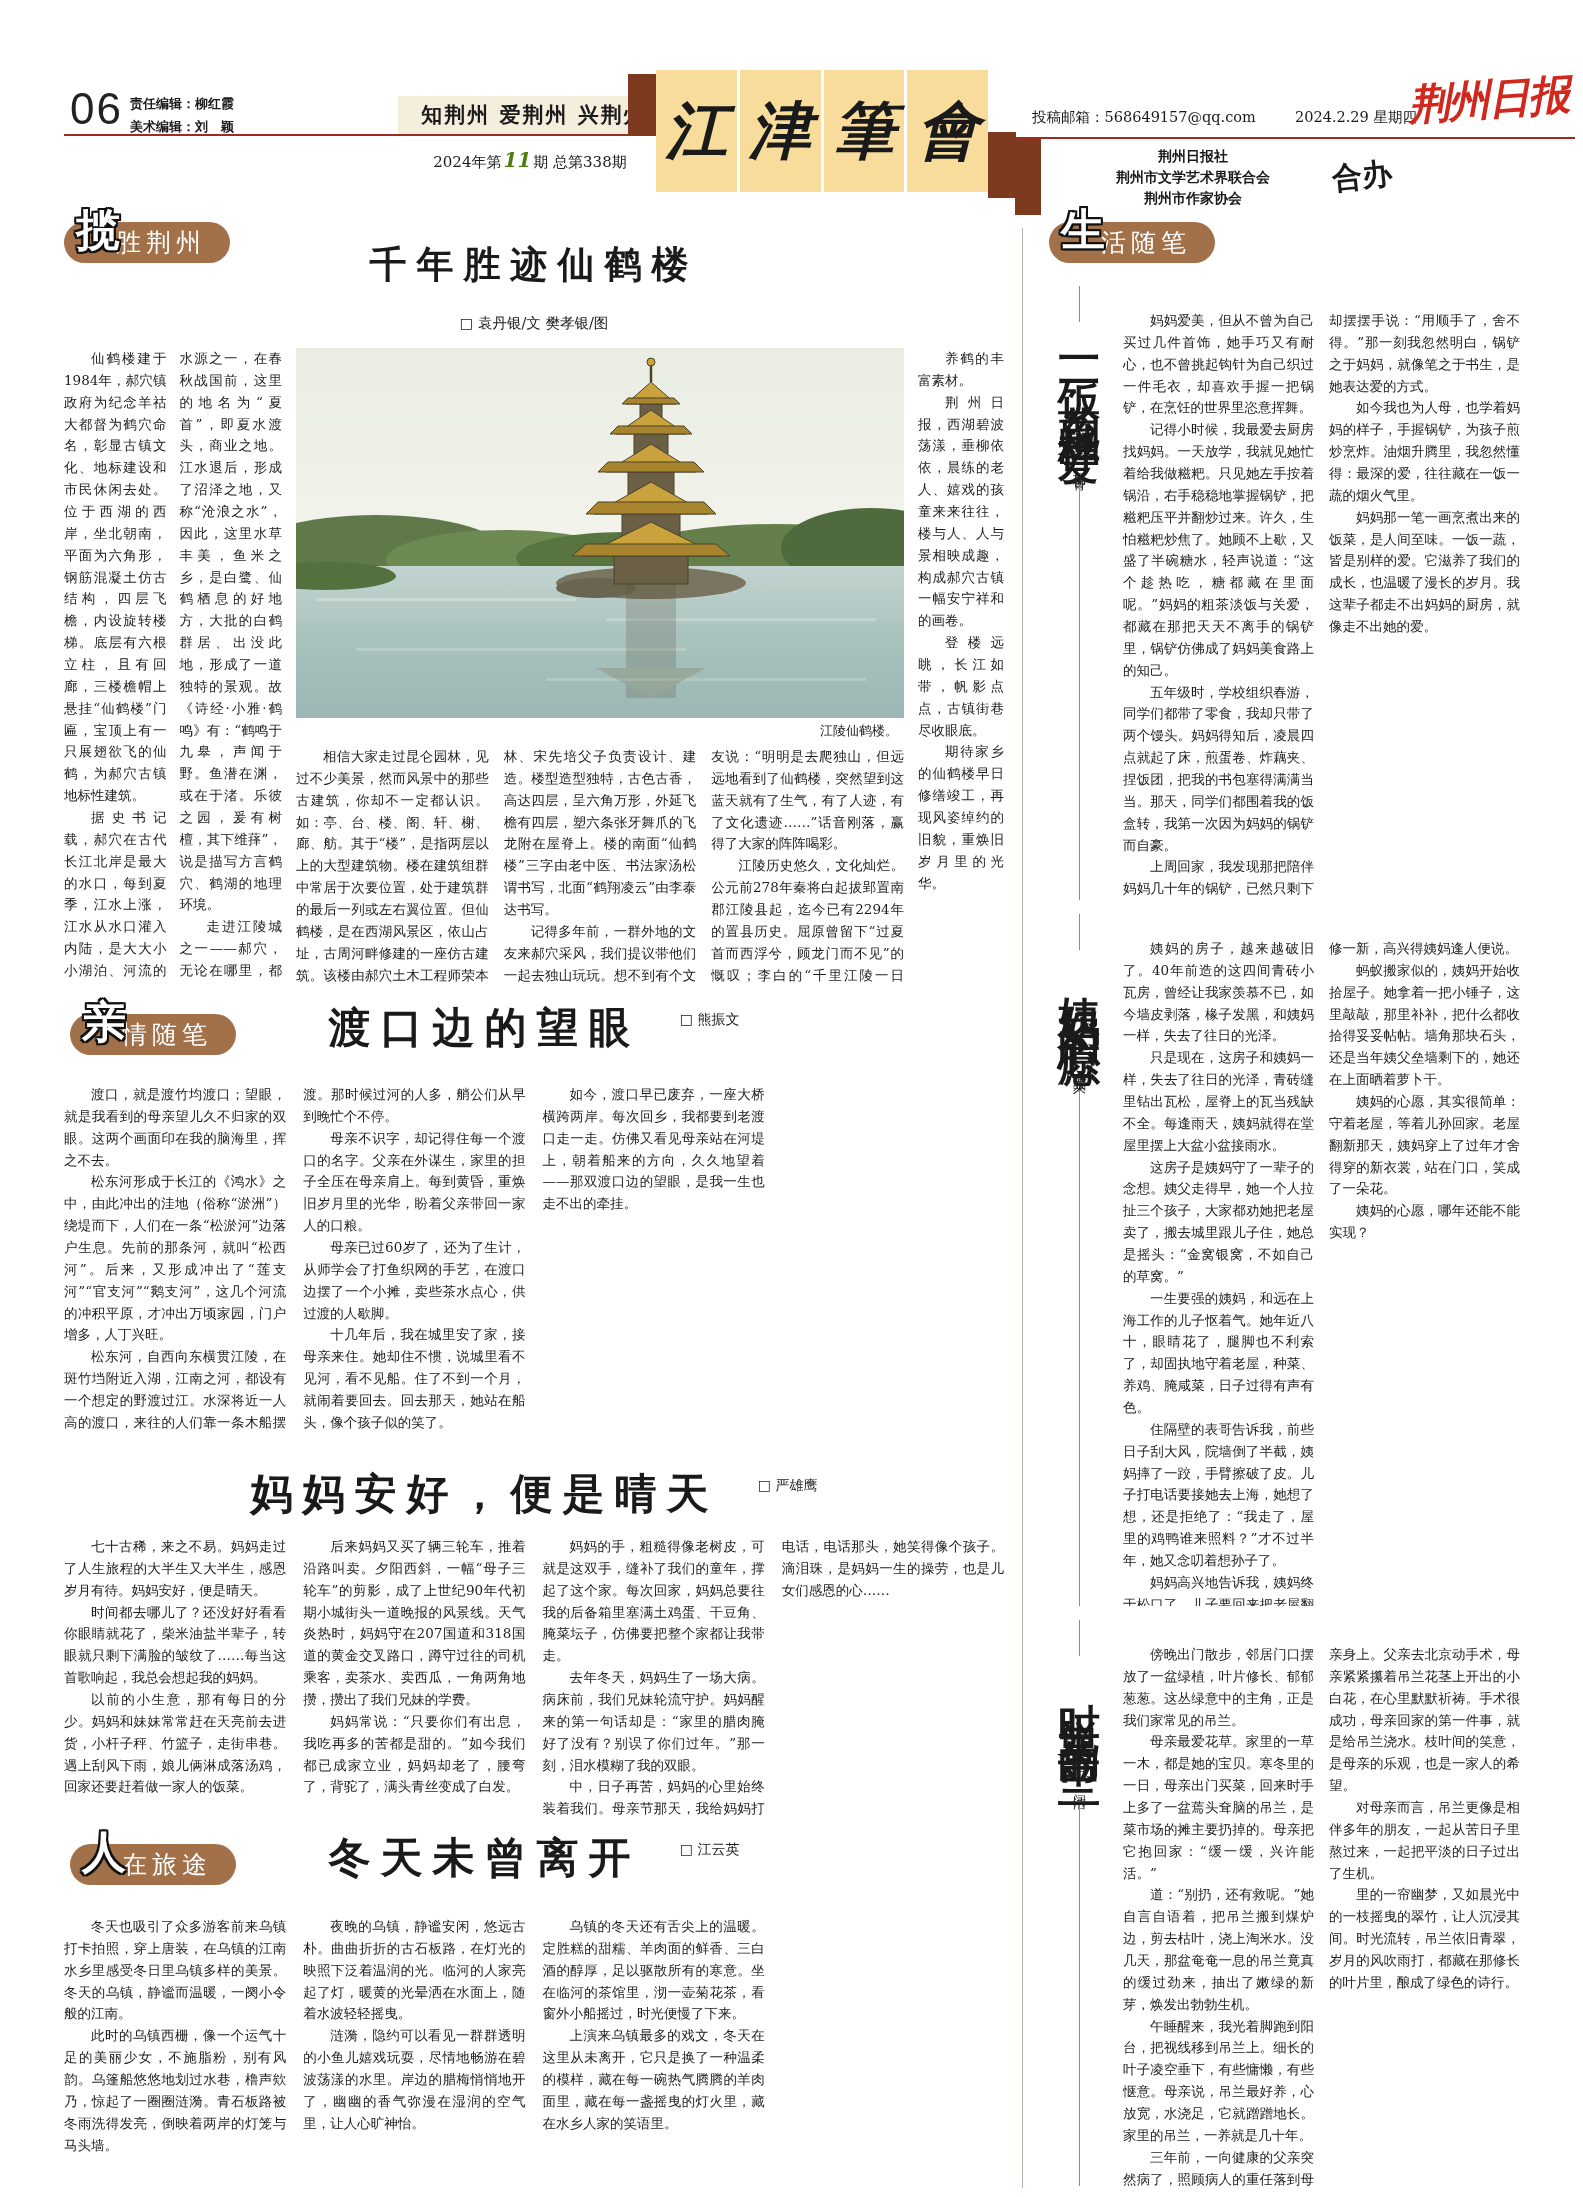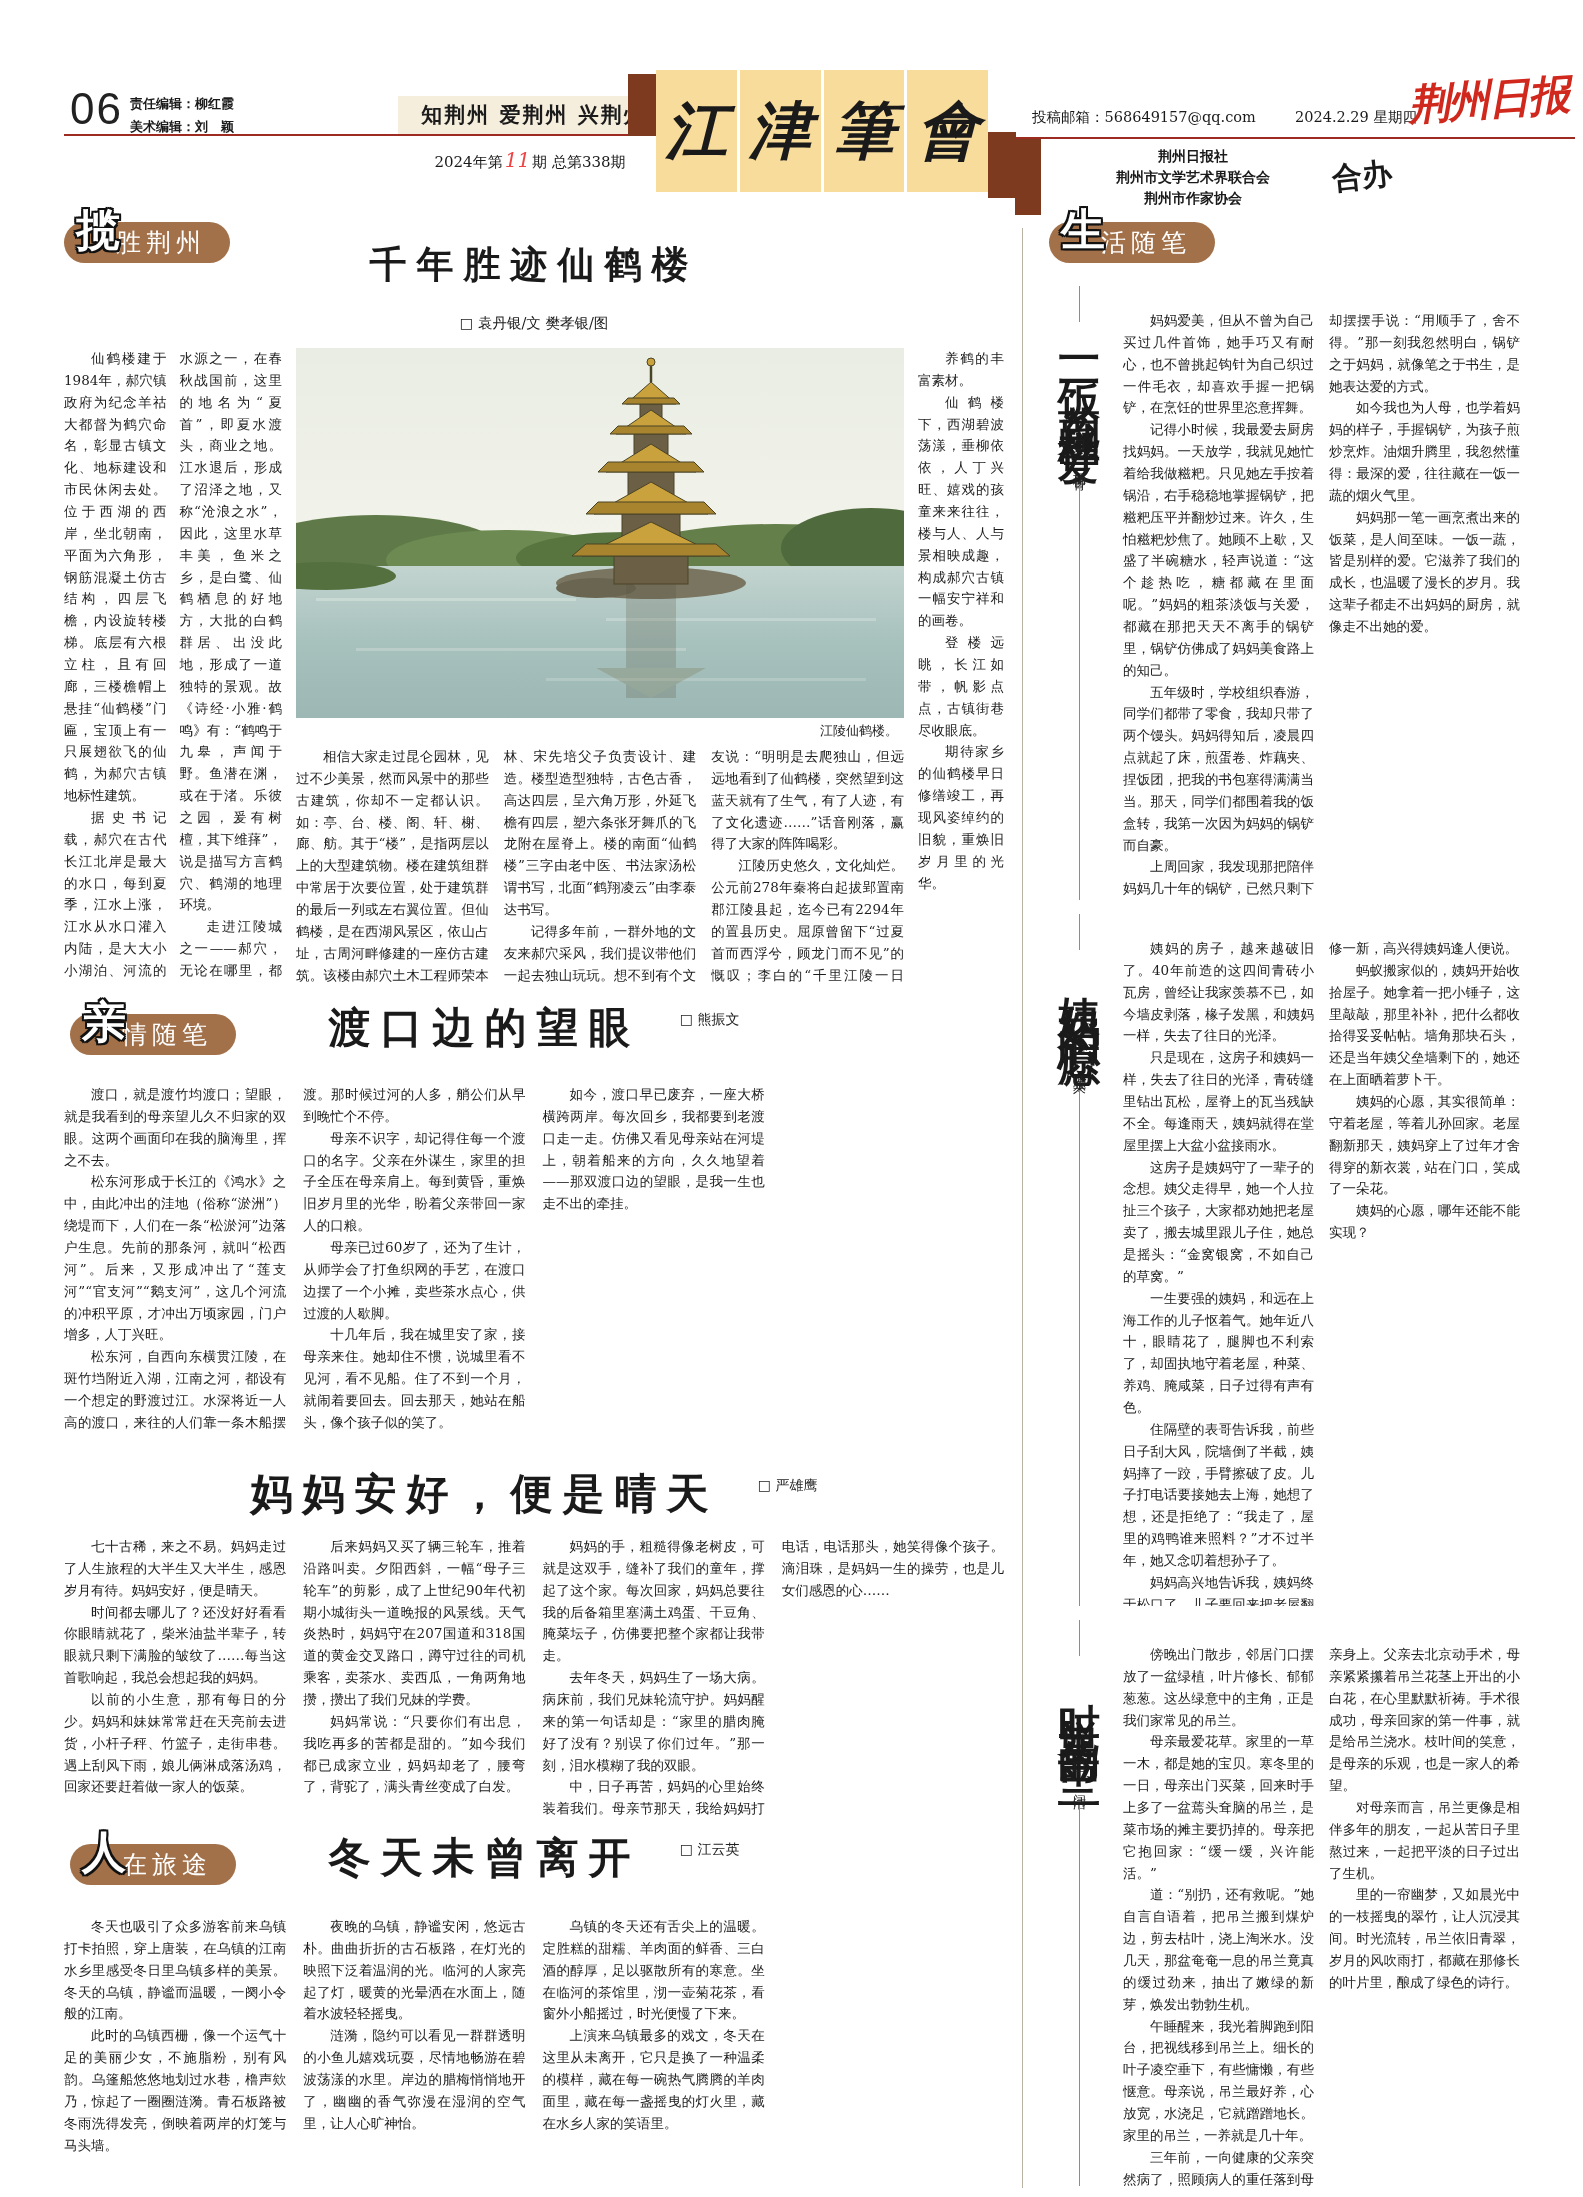--- a/index.html
+++ b/index.html
@@ -5,21 +5,21 @@
   html,body{margin:0;padding:0;background:#e8e8e8;}
   .page{position:relative;width:1583px;height:2197px;background:#ffffff;overflow:hidden;
         font-family:"DejaVu Serif",serif;color:#1a1a1a;}
   
   .page-num{position:absolute;left:70px;top:84px;font-size:44px;font-weight:300;
             font-family:"Liberation Sans",sans-serif;color:#222;letter-spacing:2px;}
   .editors{position:absolute;left:130px;top:92px;font-size:13px;line-height:1.8;font-weight:600;}
   .slogan{position:absolute;left:398px;top:96px;width:256px;text-align:center;font-size:21px;
           font-weight:900;background:#f6eedd;padding:5px 8px;letter-spacing:2px;}
   .issue{position:absolute;left:380px;top:148px;width:300px;text-align:center;font-size:15px;}
-  .issue-num{color:#ef4444;font-weight:400;font-style:italic;font-size:20px;padding:0 2px;}
+  .issue-num{color:#4d7c0f;font-weight:700;font-style:italic;font-size:20px;padding:0 2px;}
   .rule-left{position:absolute;left:64px;top:134px;width:574px;height:2px;background:#9e2b22;}
   .rule-right{position:absolute;left:1015px;top:137px;width:560px;height:2px;background:#9e2b22;}
   .masthead{position:absolute;left:656px;top:70px;width:332px;height:122px;display:flex;gap:3px;}
   .mast-char{flex:1;background:#f8dc9b;display:flex;align-items:center;justify-content:center;
              font-size:62px;font-weight:700;font-style:italic;}
   .mast-notch{position:absolute;background:#7d3a1f;}
   .mast-notch.tl{left:-28px;top:4px;width:28px;height:62px;}
   .mast-notch.br{right:-28px;bottom:-6px;width:28px;height:66px;}
   .email{position:absolute;left:1032px;top:108px;font-size:14.5px;}
   .date{position:absolute;left:1295px;top:108px;font-size:14.5px;}
@@ -207,21 +207,21 @@
             </div>
             <div class="photo-caption">江陵仙鹤楼。</div>
             <div class="lead-mid body-text">
                 <p class="para">相信大家走过昆仑园林，见过不少美景，然而风景中的那些古建筑，你却不一定都认识。如：亭、台、楼、阁、轩、榭、廊、舫。其于“楼”，是指两层以上的大型建筑物。楼在建筑组群中常居于次要位置，处于建筑群的最后一列或左右翼位置。但仙鹤楼，是在西湖风景区，依山占址，古周河畔修建的一座仿古建筑。该楼由郝穴土木工程师荣本林、宋先培父子负责设计、建造。楼型造型独特，古色古香，高达四层，呈六角万形，外延飞檐有四层，塑六条张牙舞爪的飞龙附在屋脊上。楼的南面“仙鹤楼”三字由老中医、书法家汤松谓书写，北面“鹤翔凌云”由李泰达书写。</p>
                 <p class="para">记得多年前，一群外地的文友来郝穴采风，我们提议带他们一起去独山玩玩。想不到有个文友说：“明明是去爬独山，但远远地看到了仙鹤楼，突然望到这蓝天就有了生气，有了人迹，有了文化遗迹……”话音刚落，赢得了大家的阵阵喝彩。</p>
                 <p class="para">江陵历史悠久，文化灿烂。公元前278年秦将白起拔郢置南郡江陵县起，迄今已有2294年的置县历史。屈原曾留下“过夏首而西浮兮，顾龙门而不见”的慨叹；李白的“千里江陵一日还”更是让江陵家喻户晓。1994年，荆州沙市地市合并，设立江陵区，1998年撤区设县，县城设在郝穴镇。</p>
               </div>
           </div>
           <div class="lead-right body-text">
               <p class="para">养鹤的丰富素材。</p>
-              <p class="para">仙鹤楼下，西湖碧波荡漾，垂柳依依，人丁兴旺、嬉戏的孩童来来往往，楼与人、人与景相映成趣，构成郝穴古镇一幅安宁祥和的画卷。</p>
+              <p class="para">荆州日报，西湖碧波荡漾，垂柳依依，晨练的老人、嬉戏的孩童来来往往，楼与人、人与景相映成趣，构成郝穴古镇一幅安宁祥和的画卷。</p>
               <p class="para">登楼远眺，长江如带，帆影点点，古镇街巷尽收眼底。</p>
               <p class="para">期待家乡的仙鹤楼早日修缮竣工，再现风姿绰约的旧貌，重焕旧岁月里的光华。</p>
             </div>
         </div>
       </article>
 
       <article class="duokou">
         <div class="art-head">
           <div class="badge">
             <span class="badge-big">亲</span><span class="badge-rest">情随笔</span>

